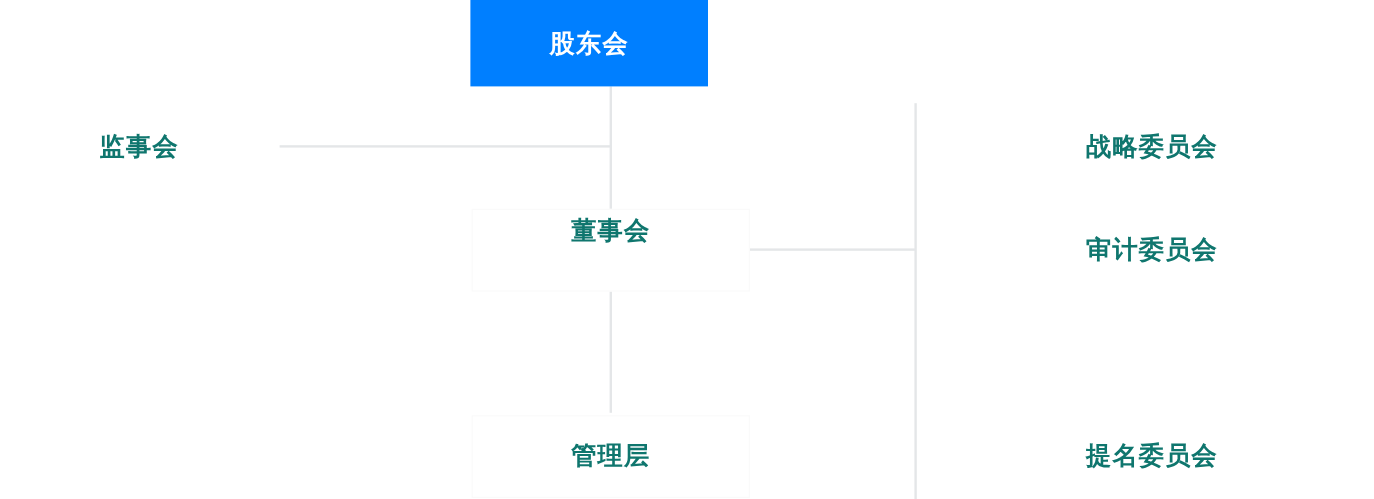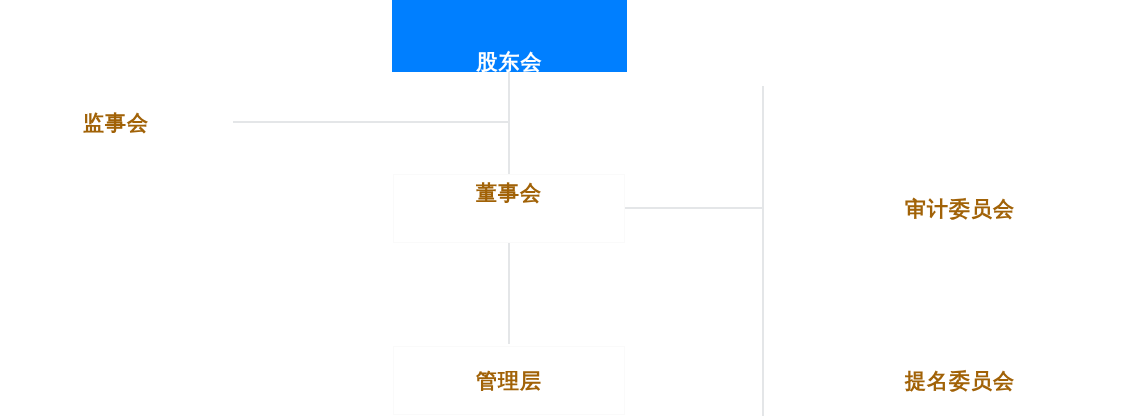--- a/index.html
+++ b/index.html
@@ -51,34 +51,33 @@
   .node {
     position: absolute;
     display: flex;
     align-items: center;
     justify-content: center;
     box-sizing: border-box;
   }
   .node-label {
     font-size: 21px;
     font-weight: bold;
-    color: #a16207;
+    color: #0f766e;
     letter-spacing: 1px;
     white-space: nowrap;
     line-height: 1;
   }
 
   
   .node-root {
     left: 392px;
     top: 0px;
-    width: 235px;
+    width: 198px;
     height: 72px;
     background: #007fff;
-    align-items: flex-end;
   }
   .node-root .node-label {
     color: #ffffff;
   }
 
   
   .node-supervisors { left: 16px;  top: 96px;  width: 200px; height: 52px; }
   .node-board       { left: 393px; top: 166px; width: 232px; height: 52px; }
   .node-management  { left: 393px; top: 354px; width: 232px; height: 52px; }
 
@@ -110,20 +109,23 @@
   </div>
 
   <div class="node node-board">
     <span class="node-label">董事会</span>
   </div>
 
   <div class="node node-management">
     <span class="node-label">管理层</span>
   </div>
 
+  <div class="node node-strategy">
+    <span class="node-label">战略委员会</span>
+  </div>
 
   <div class="node node-audit">
     <span class="node-label">审计委员会</span>
   </div>
 
 
   <div class="node node-nomination">
     <span class="node-label">提名委员会</span>
   </div>
 

